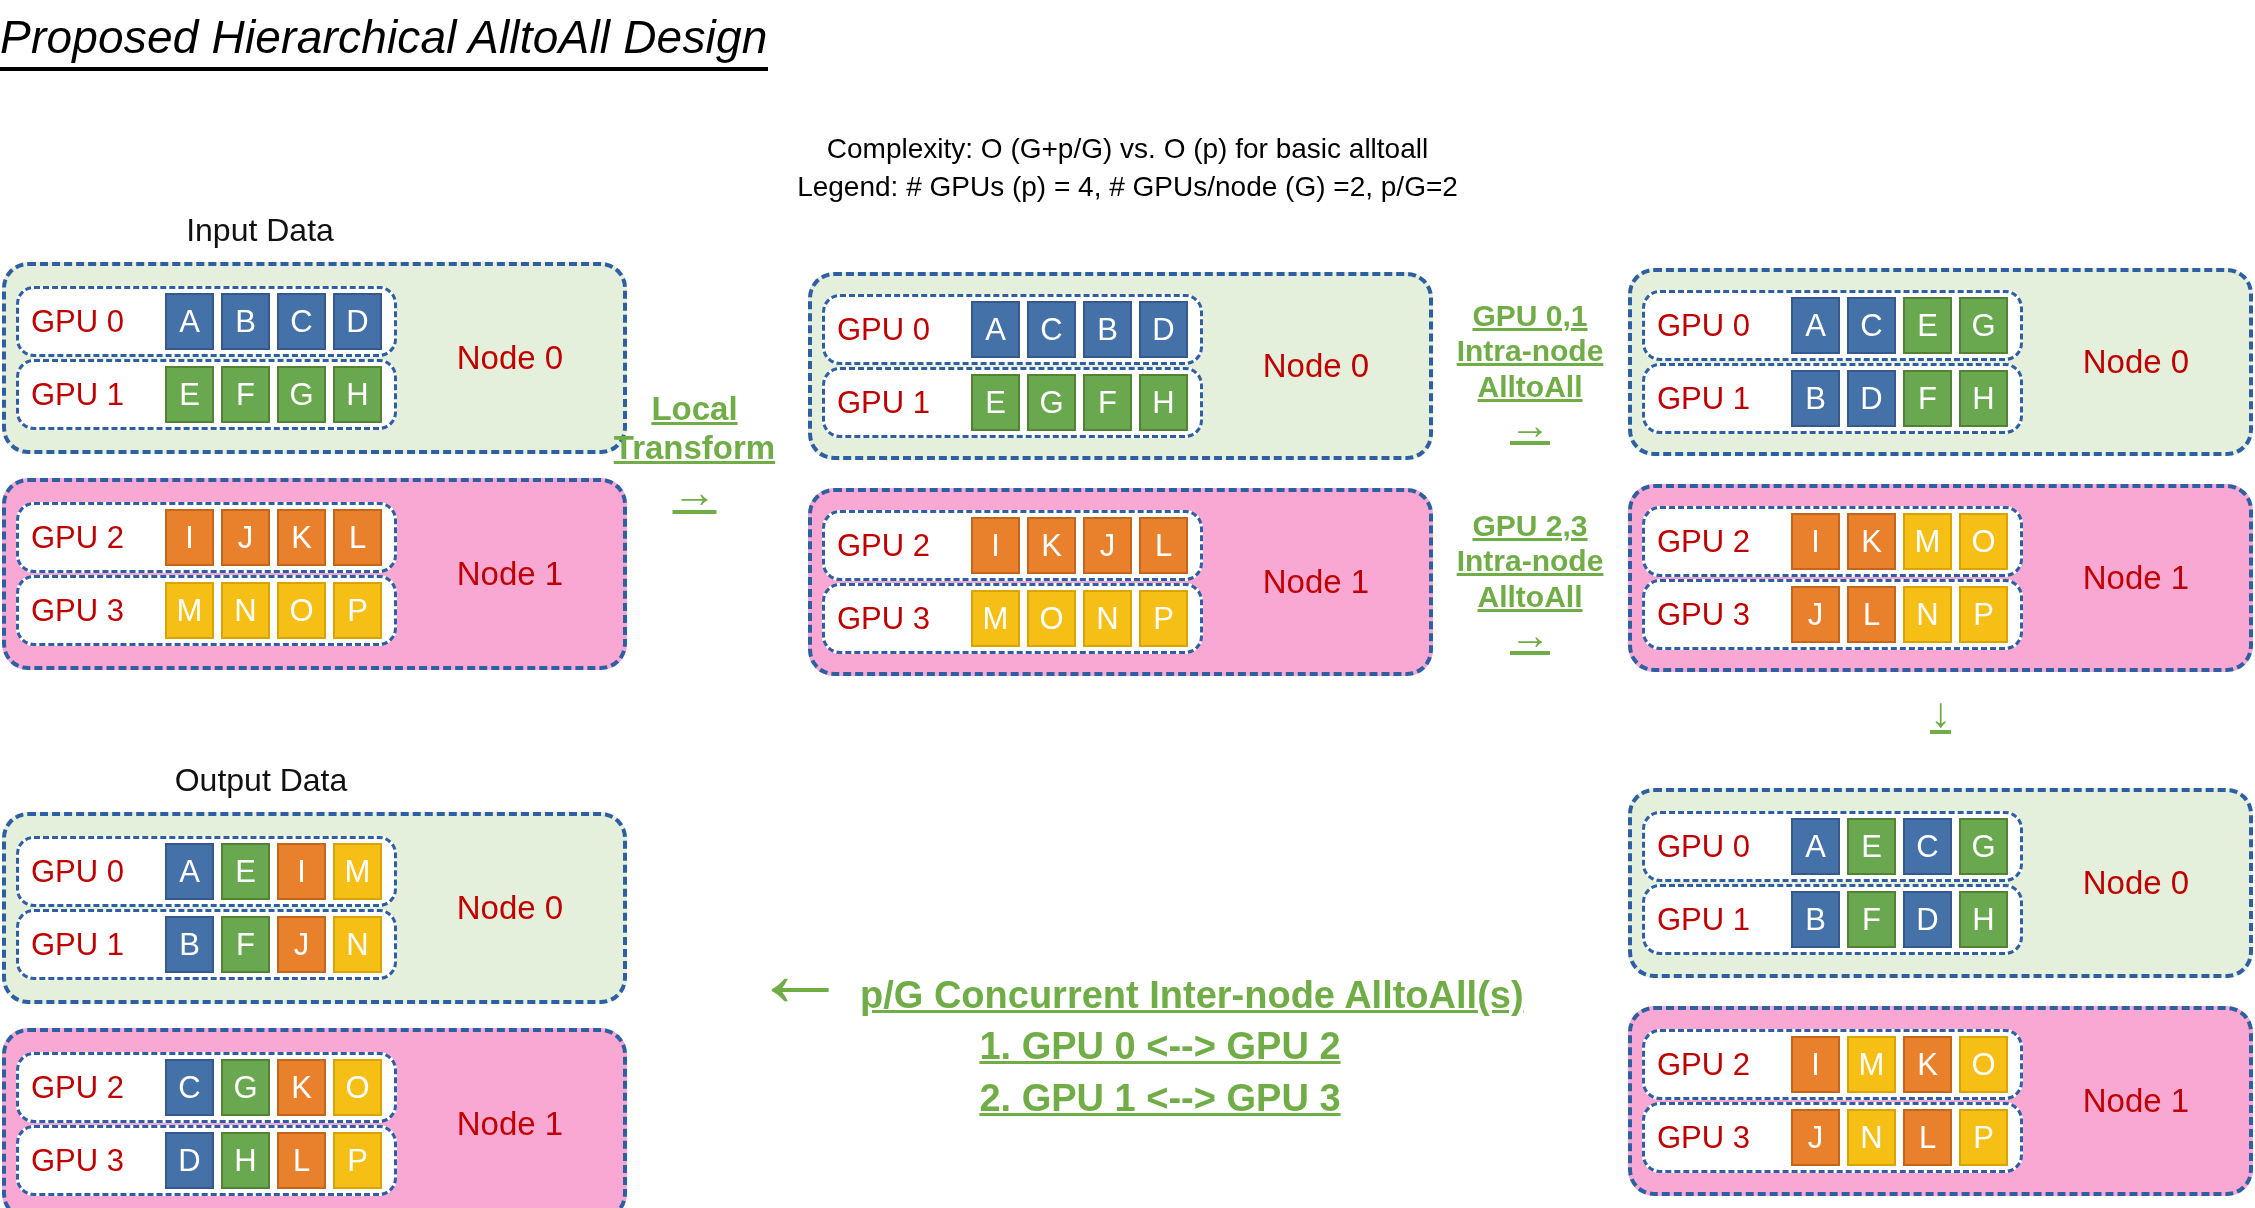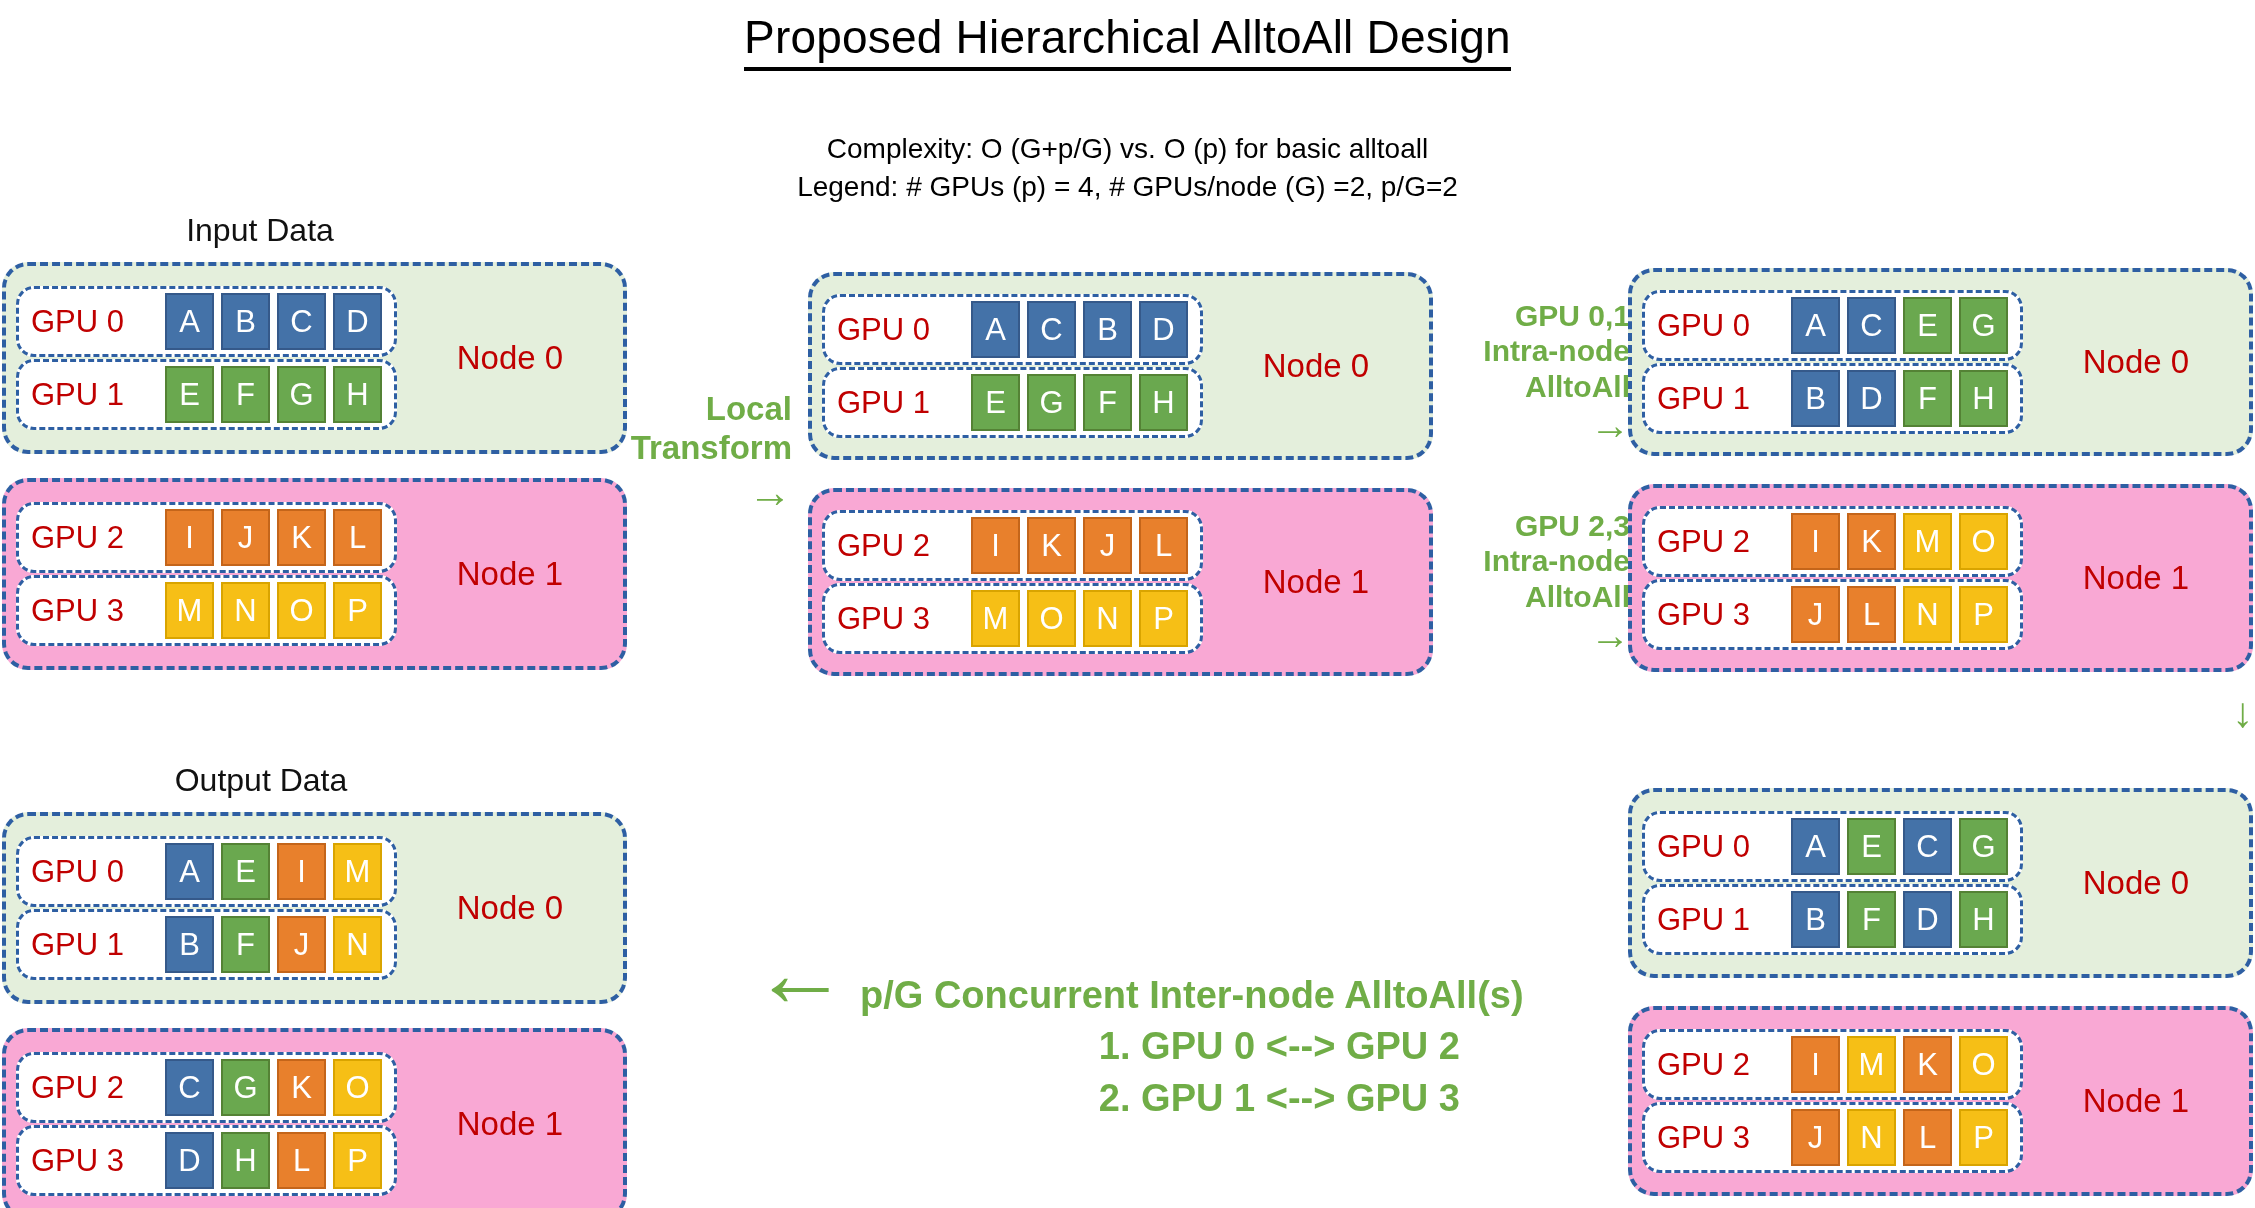--- a/index.html
+++ b/index.html
@@ -1,21 +1,21 @@
 <!DOCTYPE html>
 <html><head>
 <meta charset="utf-8">
 <style>
   html,body{margin:0;padding:0;background:#ffffff;}
   body{width:2255px;height:1208px;position:relative;overflow:hidden;
        font-family:"Liberation Sans",sans-serif;color:#000;}
 
   
-  #title{position:absolute;left:0;top:10px;width:2255px;text-align:center;
-         font-size:46px;font-weight:400;letter-spacing:.2px;}
+  #title{position:absolute;left:0;top:10px;width:2255px;text-align:left;
+         font-size:46px;font-weight:400;letter-spacing:.2px;font-style:italic;}
   #title span{border-bottom:4px solid #000;padding-bottom:4px;}
 
   #subtitle{position:absolute;left:0;top:130px;width:2255px;text-align:center;
             font-size:28px;line-height:38px;font-weight:400;}
 
   
   .caption{position:absolute;font-size:32px;font-weight:400;color:#111;
            text-align:center;white-space:nowrap;}
 
   
@@ -37,22 +37,22 @@
         font-weight:400;box-sizing:border-box;}
   .tile.blue  {background:#4472a8;border:2px solid #35598a;}
   .tile.green {background:#6aa84f;border:2px solid #548235;}
   .tile.orange{background:#e8802c;border:2px solid #c4651a;}
   .tile.yellow{background:#f6bf16;border:2px solid #d9a400;}
 
   .nodelabel{color:#c00000;font-size:33px;font-weight:400;flex:1;
              text-align:center;white-space:nowrap;}
 
   
-  .ann{position:absolute;color:#70ad47;font-weight:bold;text-align:right;
-       line-height:1.18;white-space:nowrap;}
+  .ann{position:absolute;color:#70ad47;font-weight:bold;text-align:center;
+       line-height:1.18;white-space:nowrap;text-decoration:underline;}
   .arrow{color:#70ad47;font-weight:bold;}
 </style>
 </head>
 <body>
 
 <div id="title"><span>Proposed Hierarchical AlltoAll Design</span></div>
 
 <div id="subtitle">
   <div>Complexity: O (G+p/G) vs. O (p) for basic alltoall</div>
   <div>Legend: # GPUs (p) = 4, # GPUs/node (G) =2, p/G=2</div>

